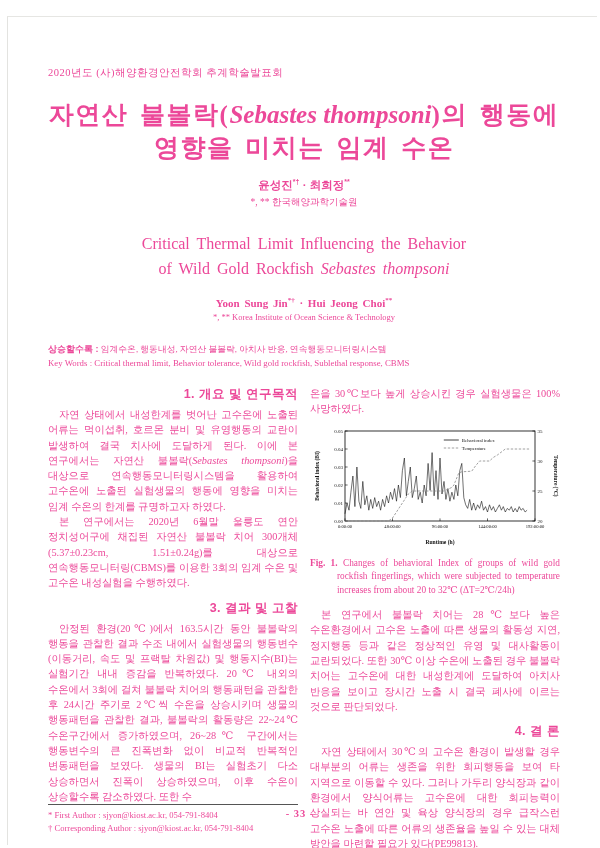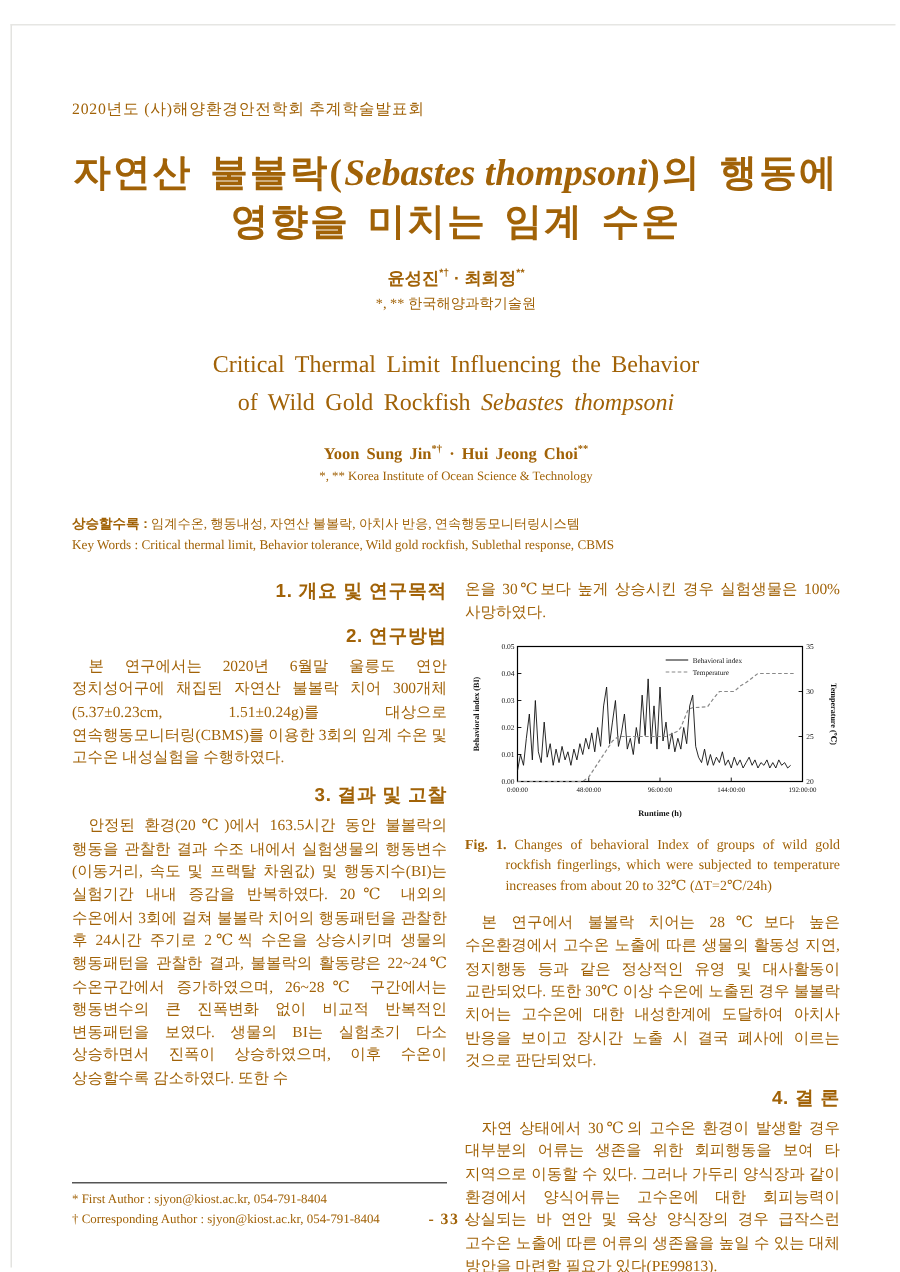--- a/index.html
+++ b/index.html
@@ -1,21 +1,21 @@
 <!DOCTYPE html>
 <html><head>
 <meta charset="utf-8">
 <style>
   html,body{margin:0;padding:0;background:#fff;}
   .page{
     position:relative;
     width:600px;height:848px;
     background:#fff;
     font-family:"Liberation Serif","DejaVu Serif",serif;
-    color:#a16207;
+    color:#ec4899;
     overflow:hidden;
   }
   .scan-edge{
     position:absolute;left:7px;top:16px;right:3px;bottom:3px;
     border-left:1px solid #e3e3e0;border-top:1px solid #e6e6e3;
     pointer-events:none;
   }
   .content{position:absolute;left:48px;top:66px;width:512px;}
   .proc-header{font-size:10.5px;letter-spacing:0.5px;}
   .title-ko{
@@ -87,22 +87,22 @@
 
     <div class="keywords">
       <div><span class="kw-label">상승할수록 :</span><span> 임계수온, 행동내성, 자연산 불볼락, 아치사 반응, 연속행동모니터링시스템</span></div>
       <div><span class="kw-label-en">Key Words :</span><span> Critical thermal limit, Behavior tolerance, Wild gold rockfish, Sublethal response, CBMS</span></div>
     </div>
 
     <div class="columns">
 
       <div class="col">
         <div class="sec-heading first">1. 개요 및 연구목적</div>
+        <p class="body"><span>자연 상태에서 내성한계를 벗어난 고수온에 노출된 어류는 먹이섭취, 호르몬 분비 및 유영행동의 교란이 발생하여 결국 치사에 도달하게 된다. 이에 본 연구에서는 자연산 불볼락(</span><span class="species-i">Sebastes thompsoni</span><span>)을 대상으로 연속행동모니터링시스템을 활용하여 고수온에 노출된 실험생물의 행동에 영향을 미치는 임계 수온의 한계를 규명하고자 하였다.</span></p>
 
-        <div class="sec-heading">2. 연구방법</div>
         <p class="body">본 연구에서는 2020년 6월말 울릉도 연안 정치성어구에 채집된 자연산 불볼락 치어 300개체(5.37±0.23cm, 1.51±0.24g)를 대상으로 연속행동모니터링(CBMS)를 이용한 3회의 임계 수온 및 고수온 내성실험을 수행하였다.</p>
 
         <div class="sec-heading">3. 결과 및 고찰</div>
         <p class="body">안정된 환경(20℃)에서 163.5시간 동안 불볼락의 행동을 관찰한 결과 수조 내에서 실험생물의 행동변수(이동거리, 속도 및 프랙탈 차원값) 및 행동지수(BI)는 실험기간 내내 증감을 반복하였다. 20℃ 내외의 수온에서 3회에 걸쳐 불볼락 치어의 행동패턴을 관찰한 후 24시간 주기로 2℃씩 수온을 상승시키며 생물의 행동패턴을 관찰한 결과, 불볼락의 활동량은 22~24℃ 수온구간에서 증가하였으며, 26~28℃ 구간에서는 행동변수의 큰 진폭변화 없이 비교적 반복적인 변동패턴을 보였다. 생물의 BI는 실험초기 다소 상승하면서 진폭이 상승하였으며, 이후 수온이 상승할수록 감소하였다. 또한 수</p>
 
         <div class="footnote">
           <div>* First Author : sjyon@kiost.ac.kr, 054-791-8404</div>
           <div>† Corresponding Author : sjyon@kiost.ac.kr, 054-791-8404</div>
         </div>
       </div>

